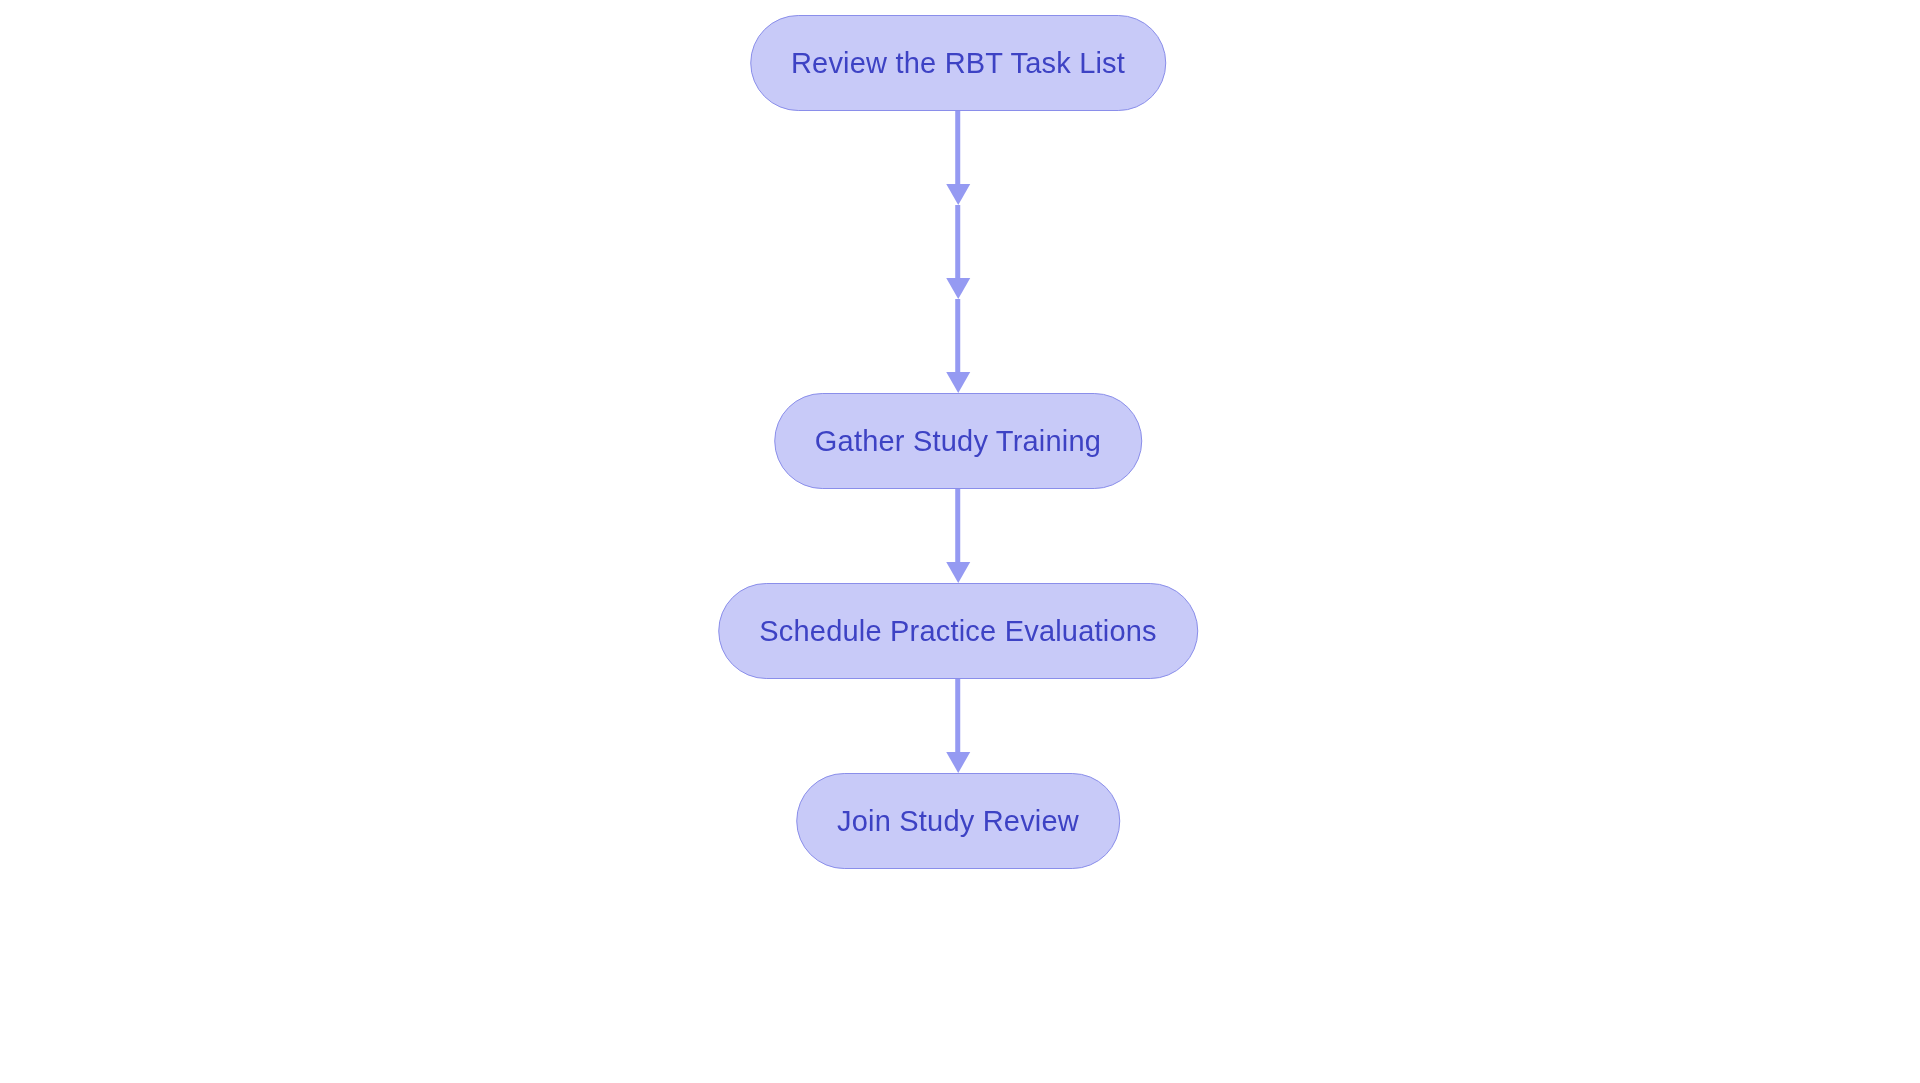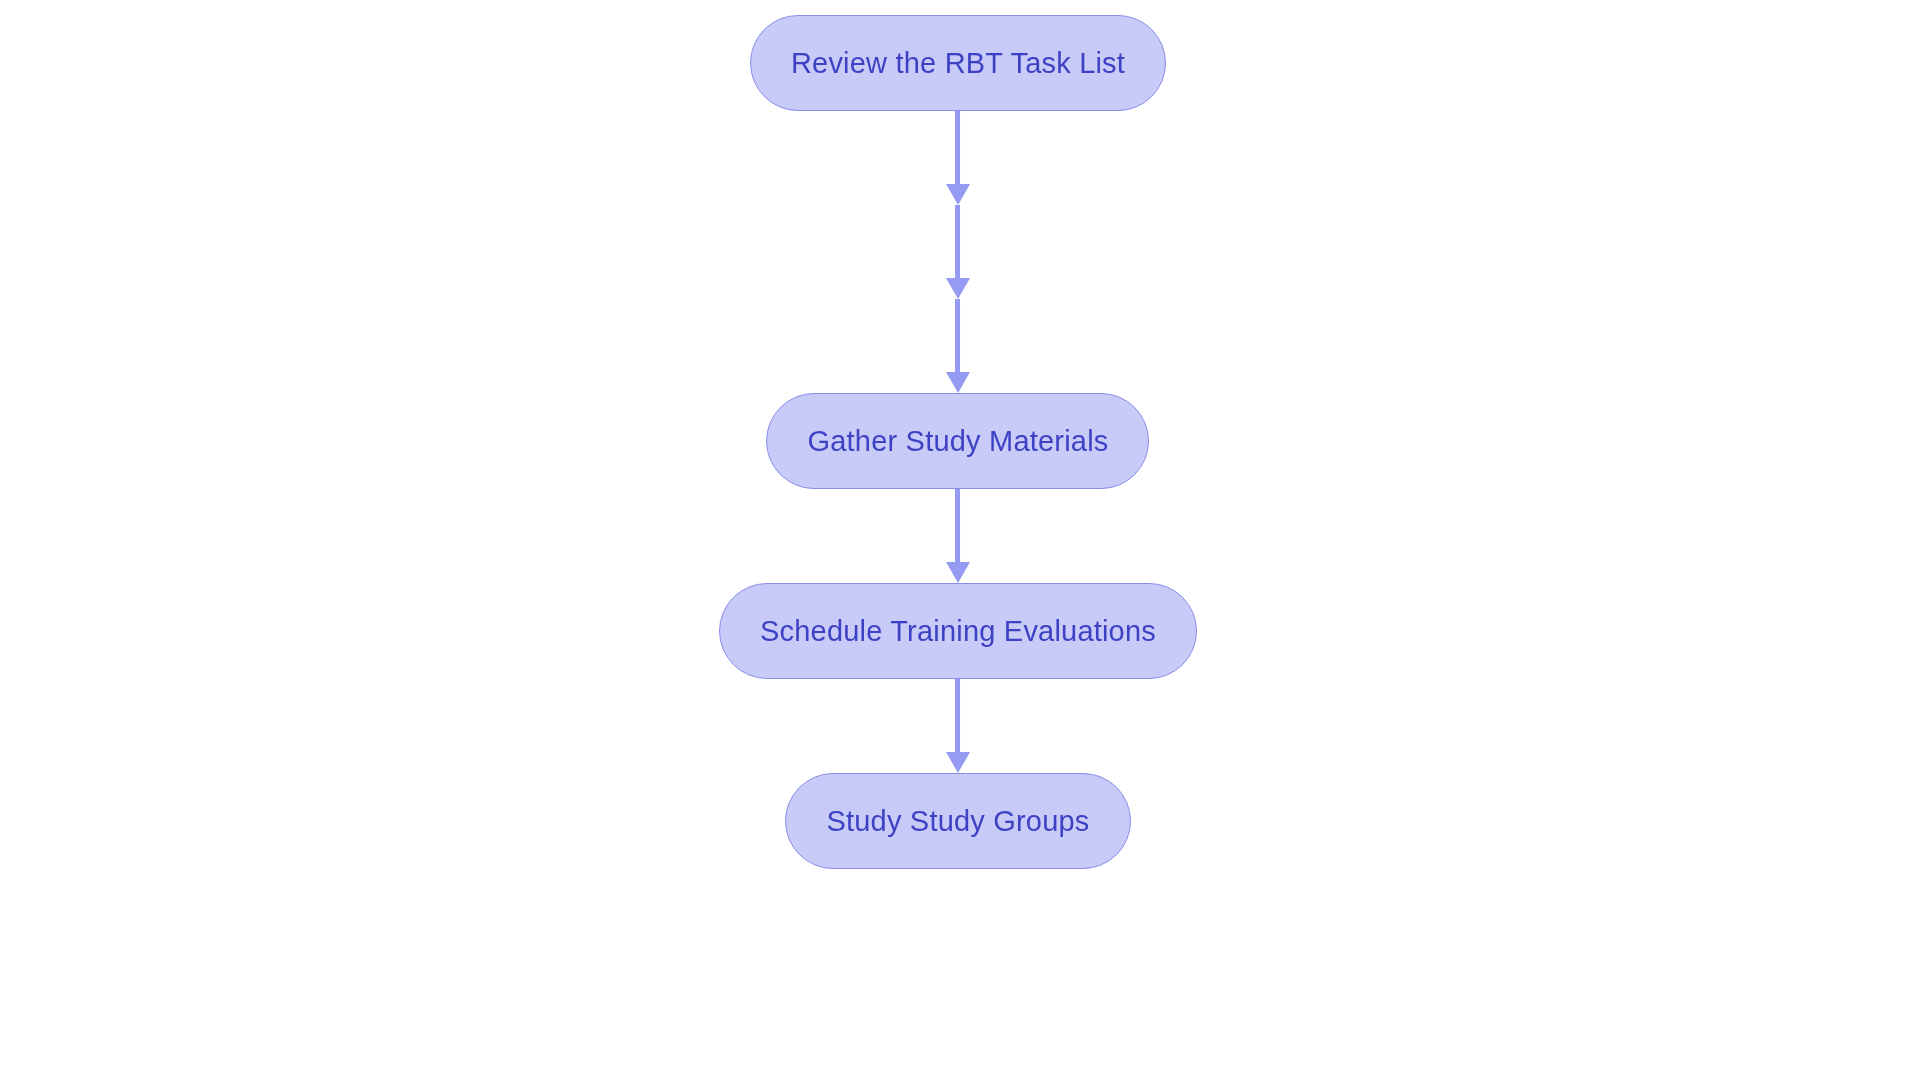--- a/index.html
+++ b/index.html
@@ -87,35 +87,35 @@
       <div class="head"></div>
     </div>
 
 
     <div class="connector">
       <div class="line"></div>
       <div class="head"></div>
     </div>
 
     <div class="node">
-      <span>Gather Study Materials</span>
+      <span>Gather Study Training</span>
     </div>
 
     <div class="connector">
       <div class="line"></div>
       <div class="head"></div>
     </div>
 
     <div class="node">
-      <span>Schedule Training Evaluations</span>
+      <span>Schedule Practice Evaluations</span>
     </div>
 
     <div class="connector">
       <div class="line"></div>
       <div class="head"></div>
     </div>
 
     <div class="node">
-      <span>Study Study Groups</span>
+      <span>Join Study Review</span>
     </div>
 
   </div>
 </div>
 
 </body></html>

